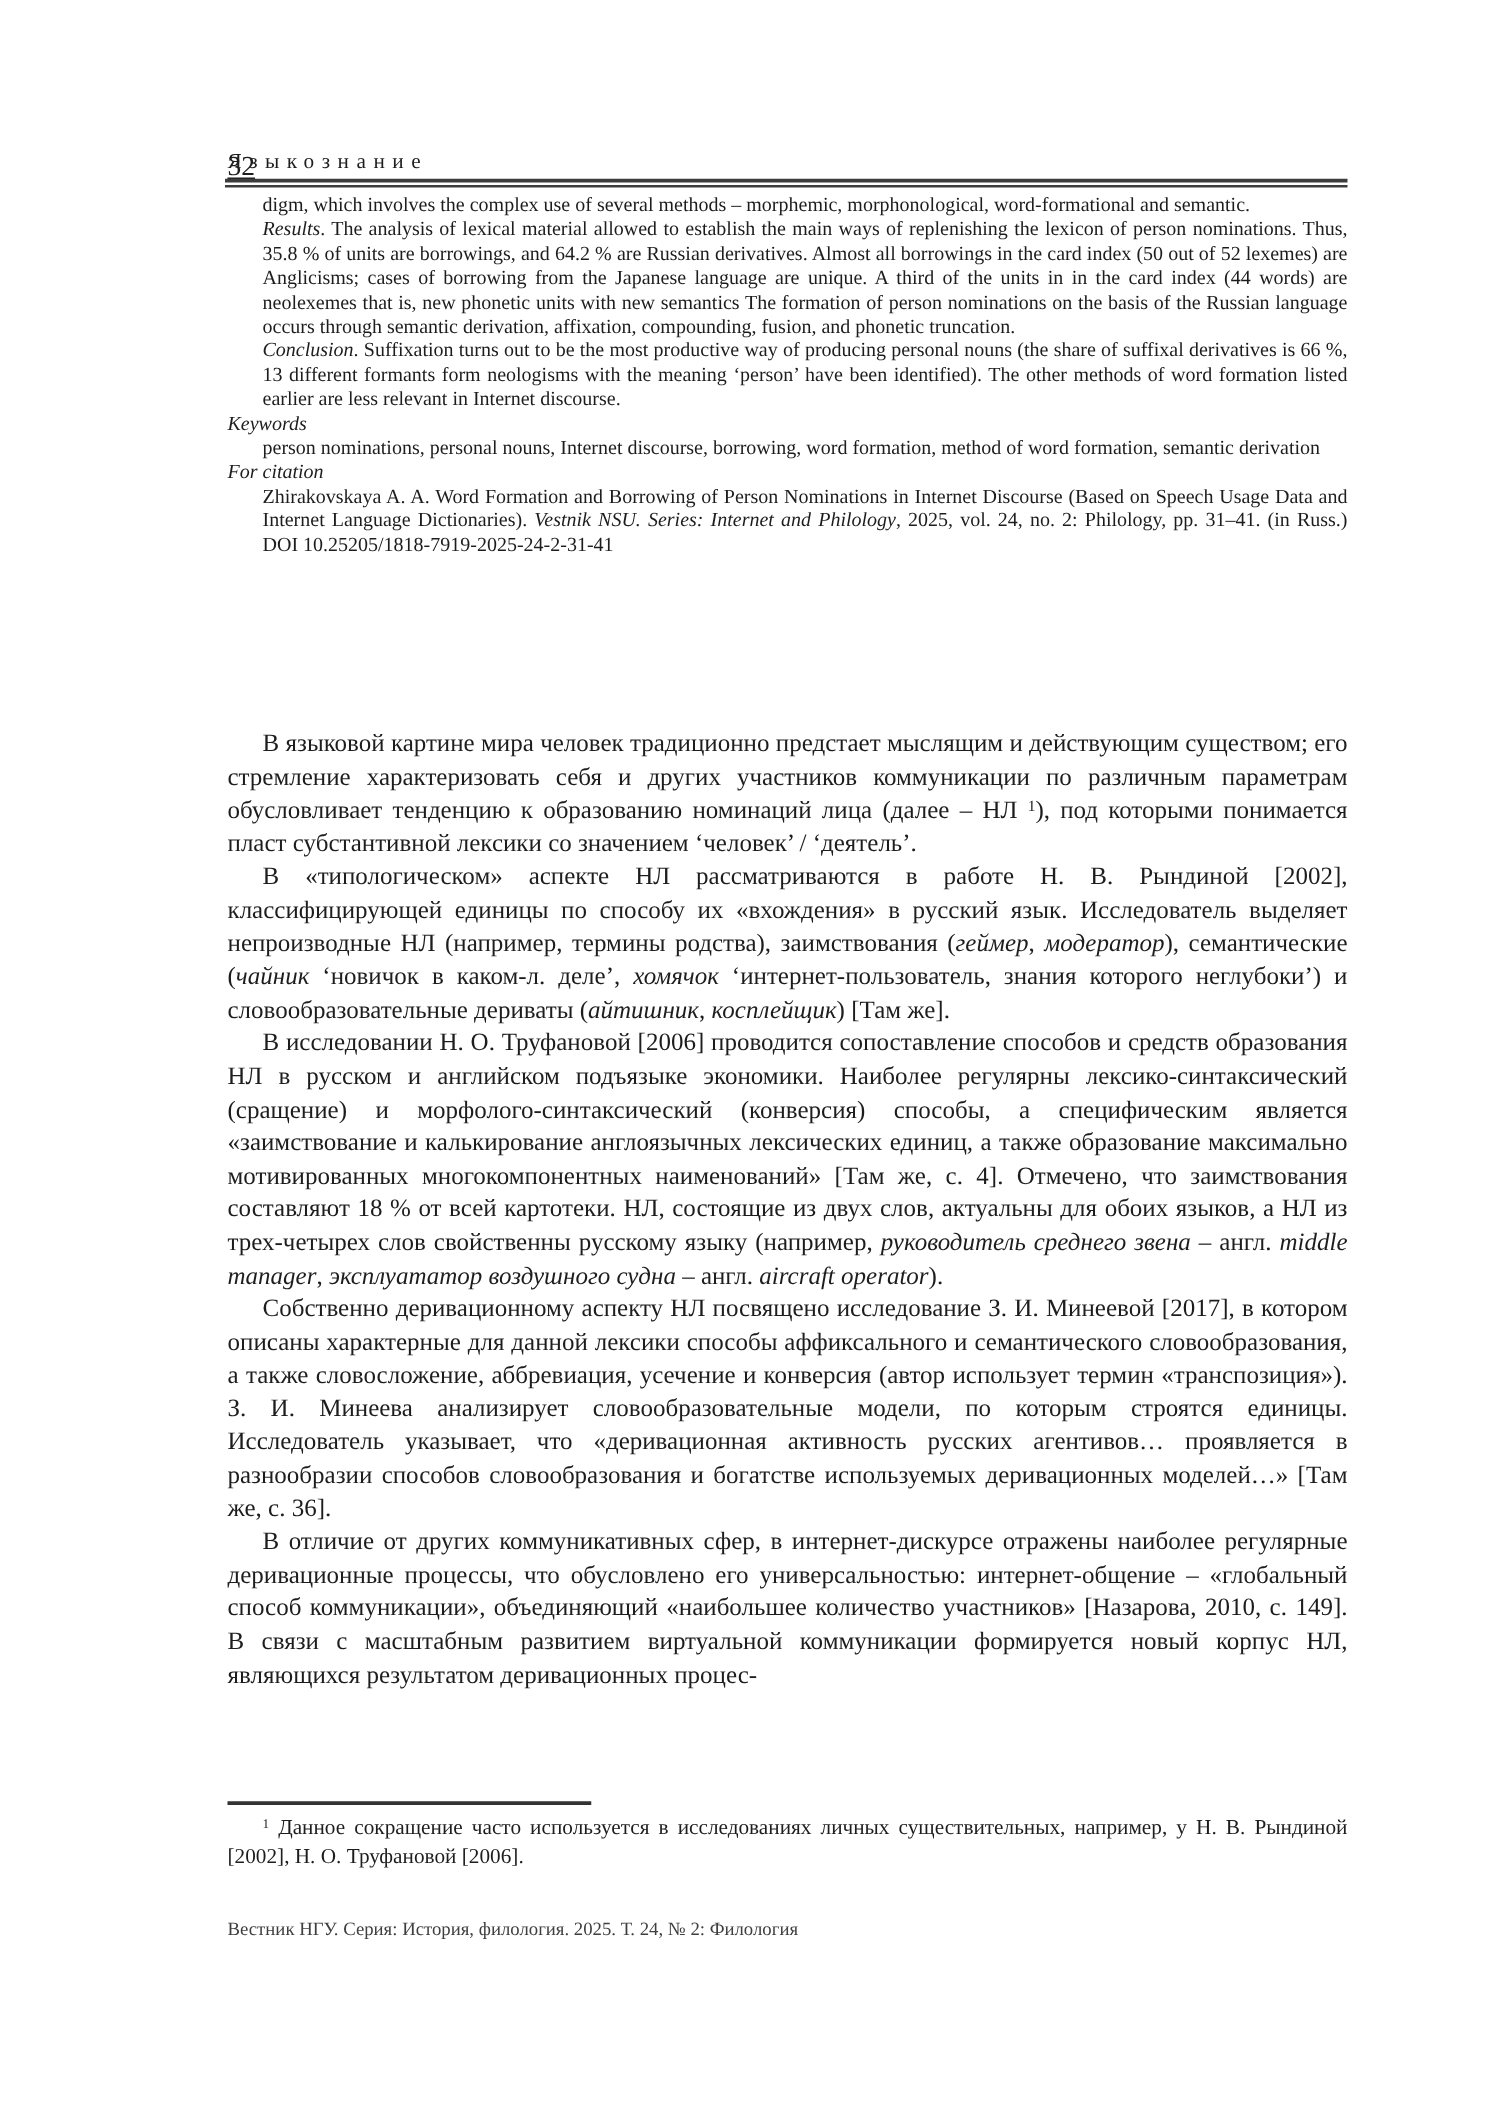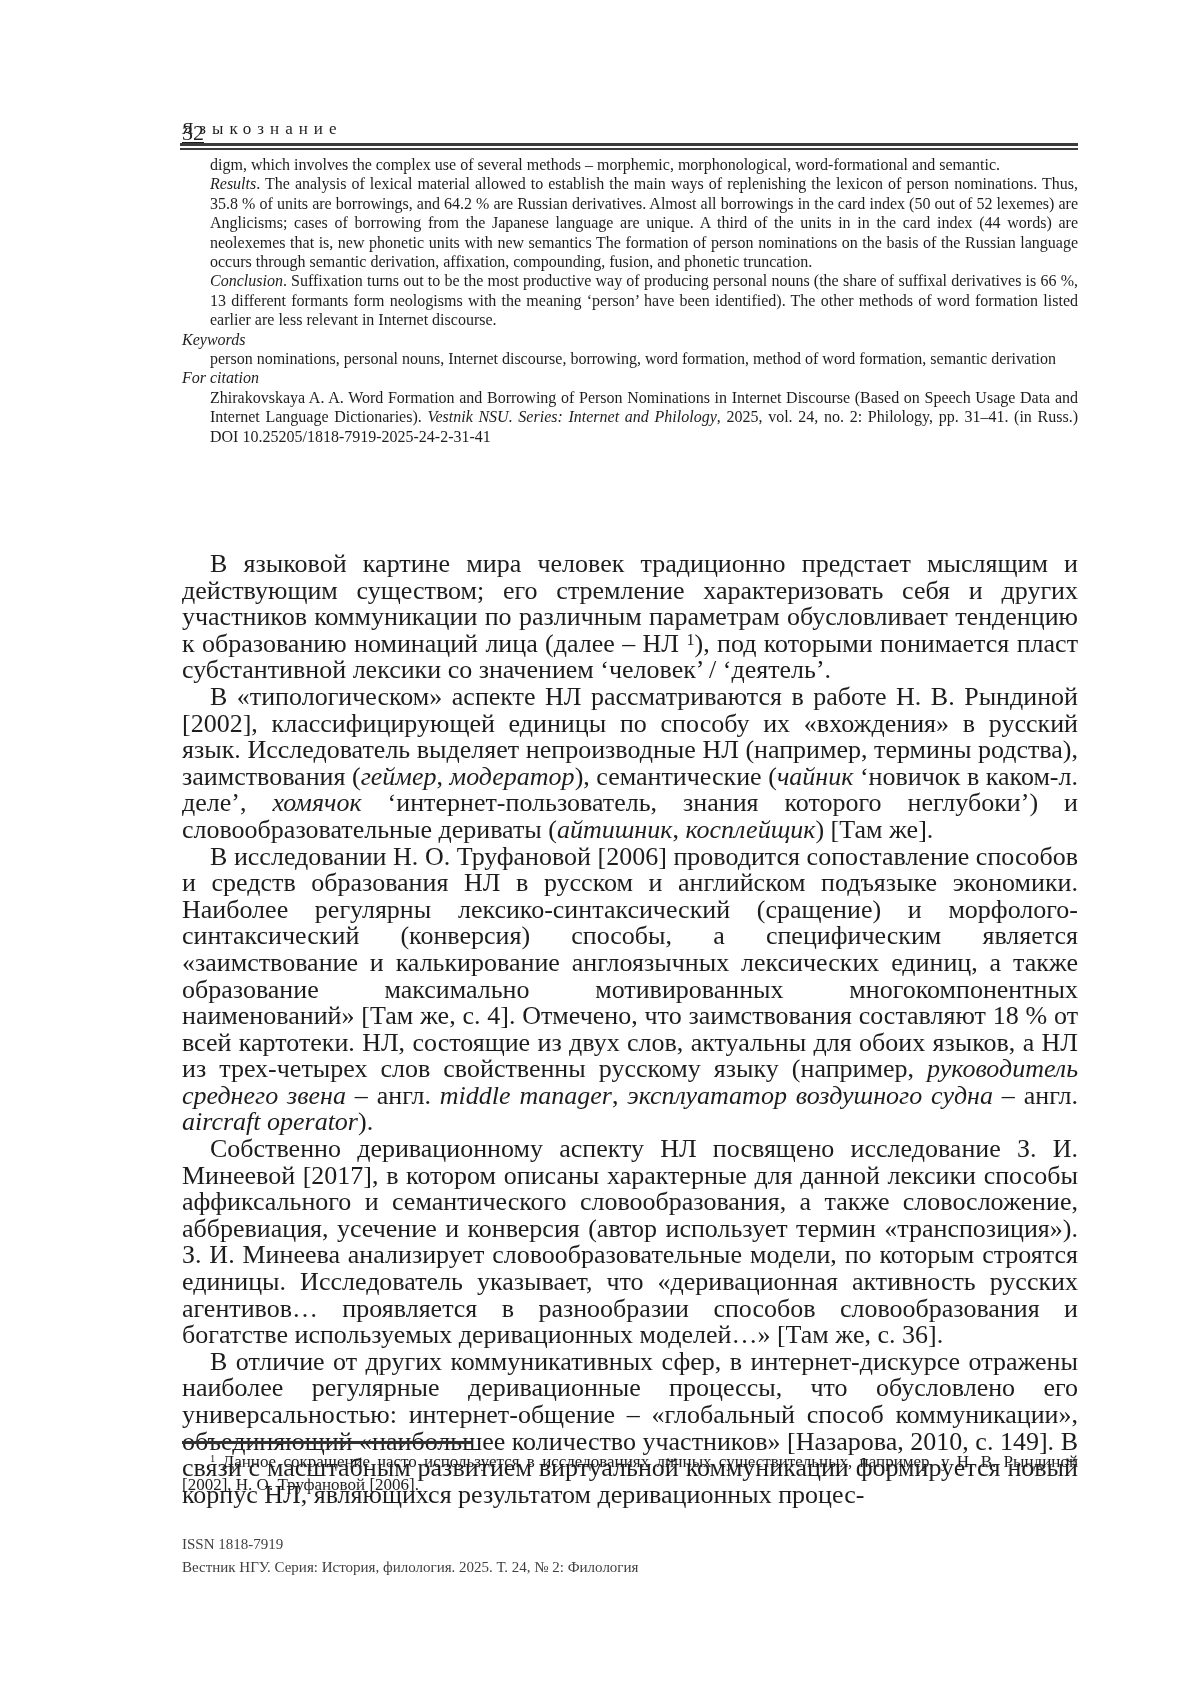--- a/index.html
+++ b/index.html
@@ -30,22 +30,22 @@
   }
   
   .front-matter {
     position: absolute; top: 155px; left: 182px; width: 896px;
     font-size: 16px; line-height: 19.4px; text-align: justify;
   }
   .fm-label { font-style: italic; }
   .fm-body  { margin-left: 28px; }
   
   .body-text {
-    position: absolute; top: 551px; left: 182px; width: 896px;
-    font-size: 26px; line-height: 26.6px; text-align: justify;
+    position: absolute; top: 582px; left: 182px; width: 896px;
+    font-size: 20px; line-height: 26.6px; text-align: justify;
   }
   .body-text p { margin: 0; text-indent: 28px; }
   em { font-style: italic; }
   sup.fnmark, .runs sup, sup {
     font-size: 62%; line-height: 0;
     position: relative; top: -0.45em; vertical-align: baseline;
   }
   
   .footnote-rule {
     position: absolute; top: 1441px; left: 182px; width: 291px;
@@ -91,17 +91,16 @@
       <p><span>В отличие от других коммуникативных сфер, в интернет-дискурсе отражены наиболее регулярные деривационные процессы, что обусловлено его универсальностью: интернет-общение – «глобальный способ коммуникации», объединяющий «наибольшее количество участников» [Назарова, 2010, с. 149]. В связи с масштабным развитием виртуальной коммуникации формируется новый корпус НЛ, являющихся результатом деривационных процес-</span></p>
     </div>
 
   <div class="footnote-rule"></div>
 
   <div class="footnote">
     <p class="runs"><sup>1</sup><span> Данное сокращение часто используется в исследованиях личных существительных, например, у Н. В. Рындиной [2002], Н. О. Труфановой [2006].</span></p>
   </div>
 
   <div class="page-footer">
-      <div>ISSN 1818-7919</div>
       <div>Вестник НГУ. Серия: История, филология. 2025. Т. 24, № 2: Филология</div>
     </div>
 
 </div>
 
 </body></html>

